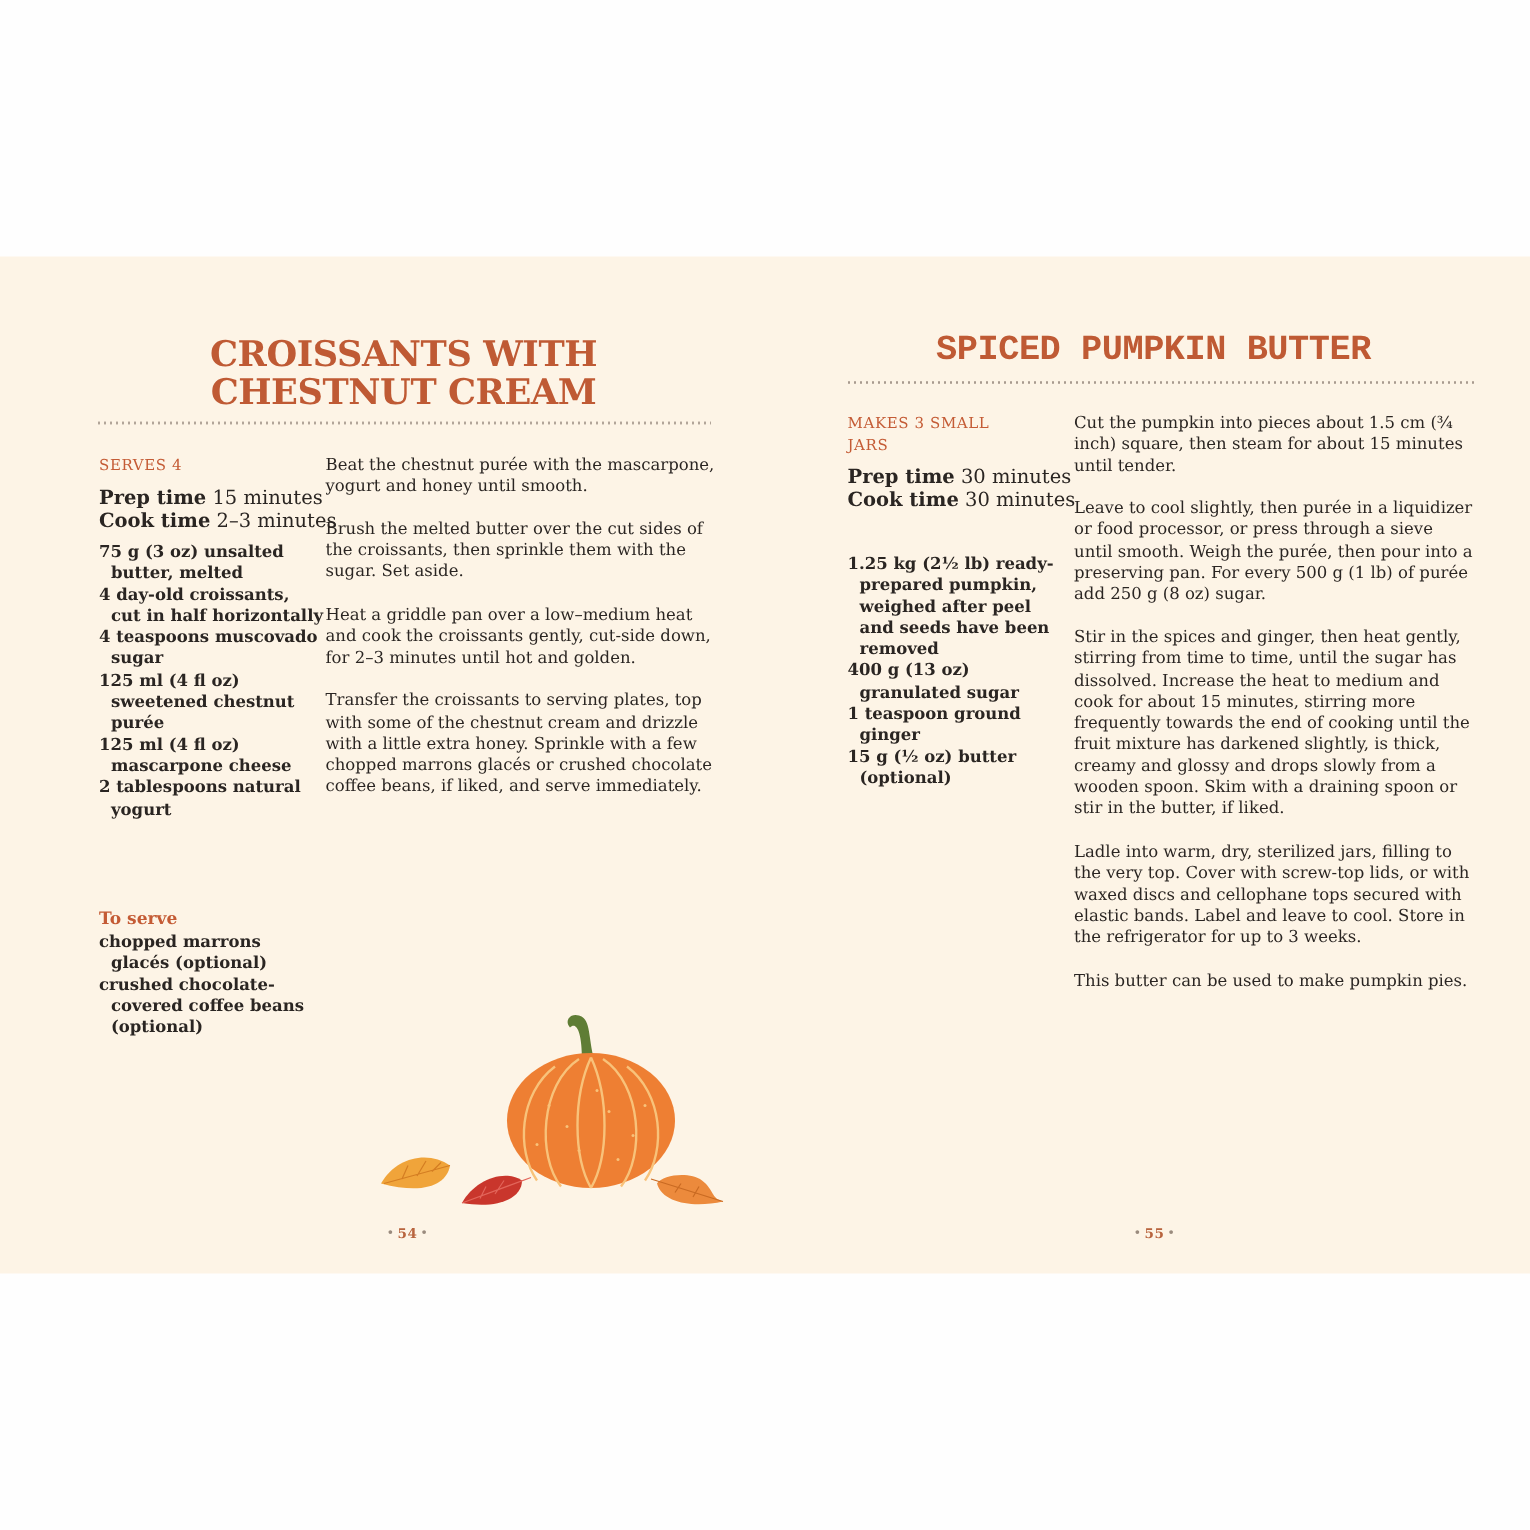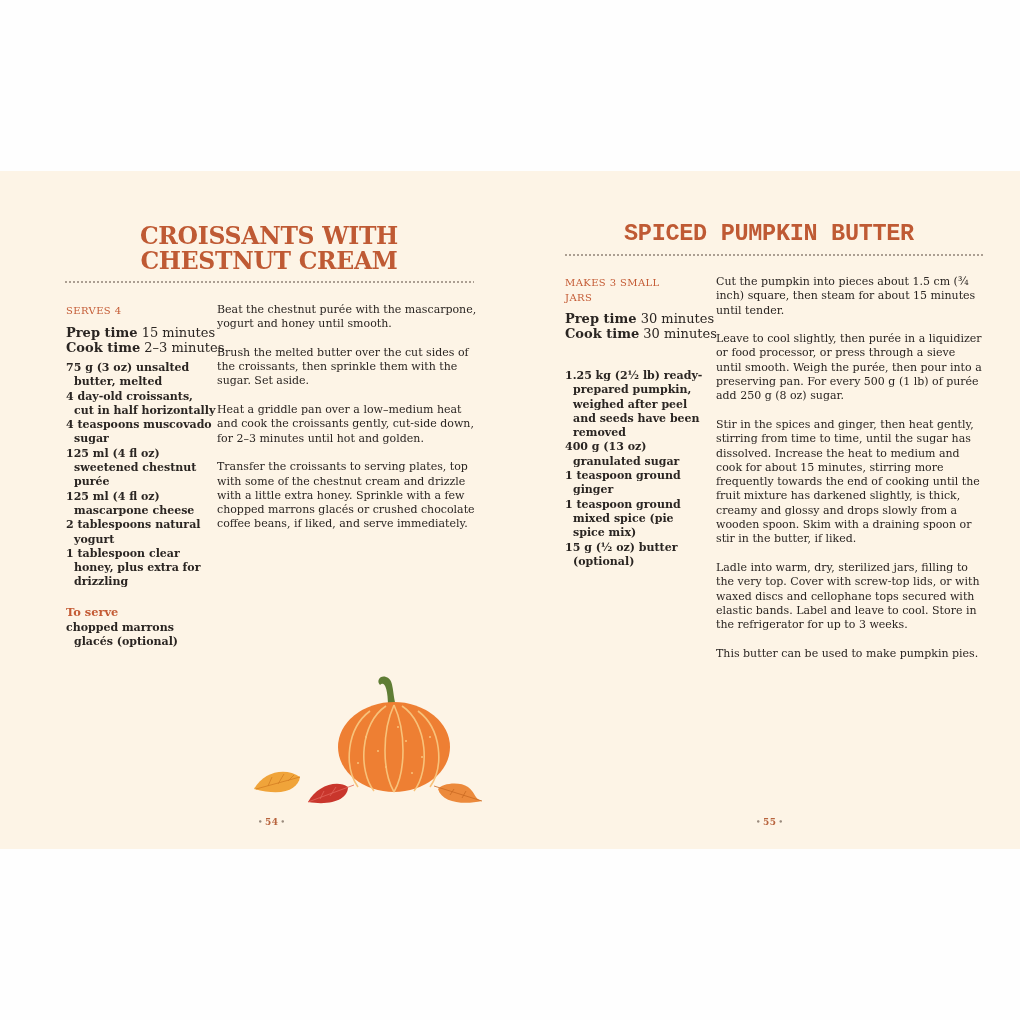--- a/index.html
+++ b/index.html
@@ -74,26 +74,26 @@
       <div><b>Cook time</b> <span>2–3 minutes</span></div>
     </div>
 
     <ul class="ingredients" style="left:50px; top:190px; width:150px;">
       <li>75 g (3 oz) unsalted butter, melted</li>
       <li>4 day-old croissants, cut in half horizontally</li>
       <li>4 teaspoons muscovado sugar</li>
       <li>125 ml (4 fl oz) sweetened chestnut purée</li>
       <li>125 ml (4 fl oz) mascarpone cheese</li>
       <li>2 tablespoons natural yogurt</li>
-      <li>1 tablespoon clear honey, plus extra for drizzling</li>
     </ul>
 
     <div class="subhead" style="left:50px; top:434px;">To serve</div>
     <ul class="ingredients" style="left:50px; top:450px; width:150px;">
       <li>chopped marrons glacés (optional)</li>
+      <li>crushed chocolate-covered coffee beans (optional)</li>
     </ul>
 
     <div class="method" style="left:201px; top:132px; width:262px;">
       <p>Beat the chestnut purée with the mascarpone, yogurt and honey until smooth.</p>
       <p>Brush the melted butter over the cut sides of the croissants, then sprinkle them with the sugar. Set aside.</p>
       <p>Heat a griddle pan over a low–medium heat and cook the croissants gently, cut-side down, for 2–3 minutes until hot and golden.</p>
       <p>Transfer the croissants to serving plates, top with some of the chestnut cream and drizzle with a little extra honey. Sprinkle with a few chopped marrons glacés or crushed chocolate coffee beans, if liked, and serve immediately.</p>
     </div>
 
     <svg class="illustration" viewBox="0 0 250 140">
@@ -151,21 +151,20 @@
 
     <div class="times" style="left:55px; top:140px;">
       <div><b>Prep time</b> <span>30 minutes</span></div>
       <div><b>Cook time</b> <span>30 minutes</span></div>
     </div>
 
     <ul class="ingredients" style="left:55px; top:176px; width:140px;margin-top:22px;">
       <li>1.25 kg (2½ lb) ready-prepared pumpkin, weighed after peel and seeds have been removed</li>
       <li>400 g (13 oz) granulated sugar</li>
       <li>1 teaspoon ground ginger</li>
-      <li>1 teaspoon ground mixed spice (pie spice mix)</li>
       <li>15 g (½ oz) butter (optional)</li>
     </ul>
 
     <div class="method" style="left:206px; top:104px; width:268px;">
       <p>Cut the pumpkin into pieces about 1.5 cm (¾ inch) square, then steam for about 15 minutes until tender.</p>
       <p>Leave to cool slightly, then purée in a liquidizer or food processor, or press through a sieve until smooth. Weigh the purée, then pour into a preserving pan. For every 500 g (1 lb) of purée add 250 g (8 oz) sugar.</p>
       <p>Stir in the spices and ginger, then heat gently, stirring from time to time, until the sugar has dissolved. Increase the heat to medium and cook for about 15 minutes, stirring more frequently towards the end of cooking until the fruit mixture has darkened slightly, is thick, creamy and glossy and drops slowly from a wooden spoon. Skim with a draining spoon or stir in the butter, if liked.</p>
       <p>Ladle into warm, dry, sterilized jars, filling to the very top. Cover with screw-top lids, or with waxed discs and cellophane tops secured with elastic bands. Label and leave to cool. Store in the refrigerator for up to 3 weeks.</p>
       <p>This butter can be used to make pumpkin pies.</p>
     </div>

